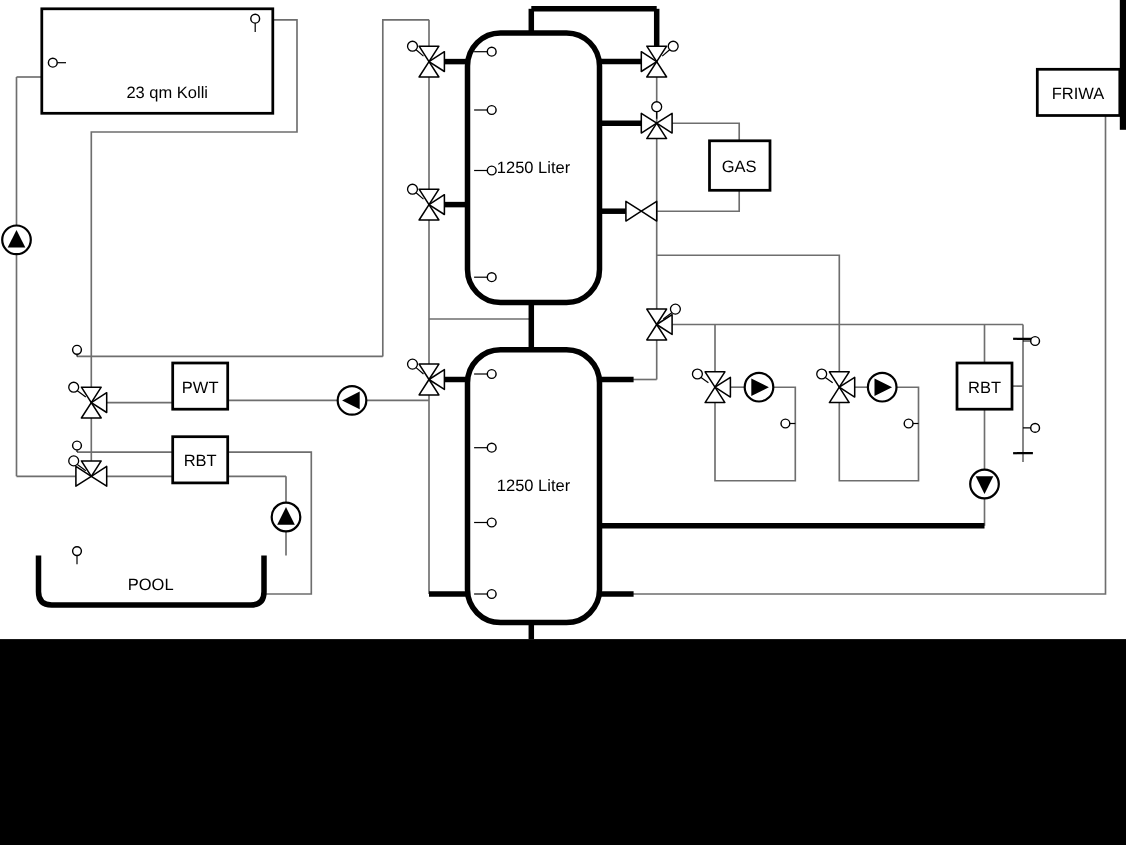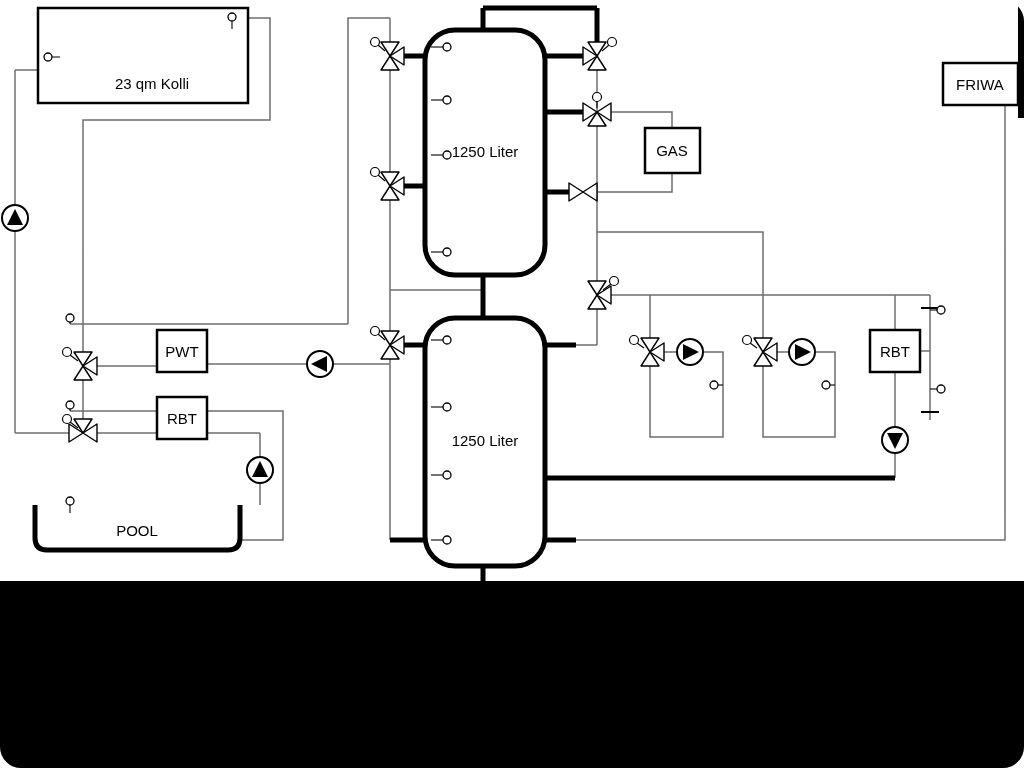--- a/index.html
+++ b/index.html
@@ -1,16 +1,16 @@
 <!DOCTYPE html>
 <html><head>
 <meta charset="utf-8">
 <style>
   html,body{margin:0;padding:0;background:#ffffff;}
-  #stage{position:relative;width:1024px;height:768px;background:#ffffff;overflow:hidden;border-radius:21px;}
+  #stage{position:relative;width:1024px;height:768px;background:#ffffff;overflow:hidden;}
   svg{display:block;}
   .pipe{stroke:#6e6e6e;stroke-width:1.5;fill:none;}
   .tick{stroke:#000000;stroke-width:2;fill:none;}
   .thick{stroke:#000000;stroke-width:5;fill:none;}
   .comp{fill:#ffffff;stroke:#000000;stroke-width:2.5;}
   .tank{fill:#ffffff;stroke:#000000;stroke-width:5;}
   .sc{fill:#ffffff;stroke:#000000;stroke-width:1.3;}
   .ac{fill:#ffffff;stroke:#000000;stroke-width:1.2;}
   .stem{stroke:#000000;stroke-width:1.1;fill:none;}
   .lbl{font-family:"Liberation Sans",sans-serif;font-size:15px;fill:#000000;text-anchor:middle;}

